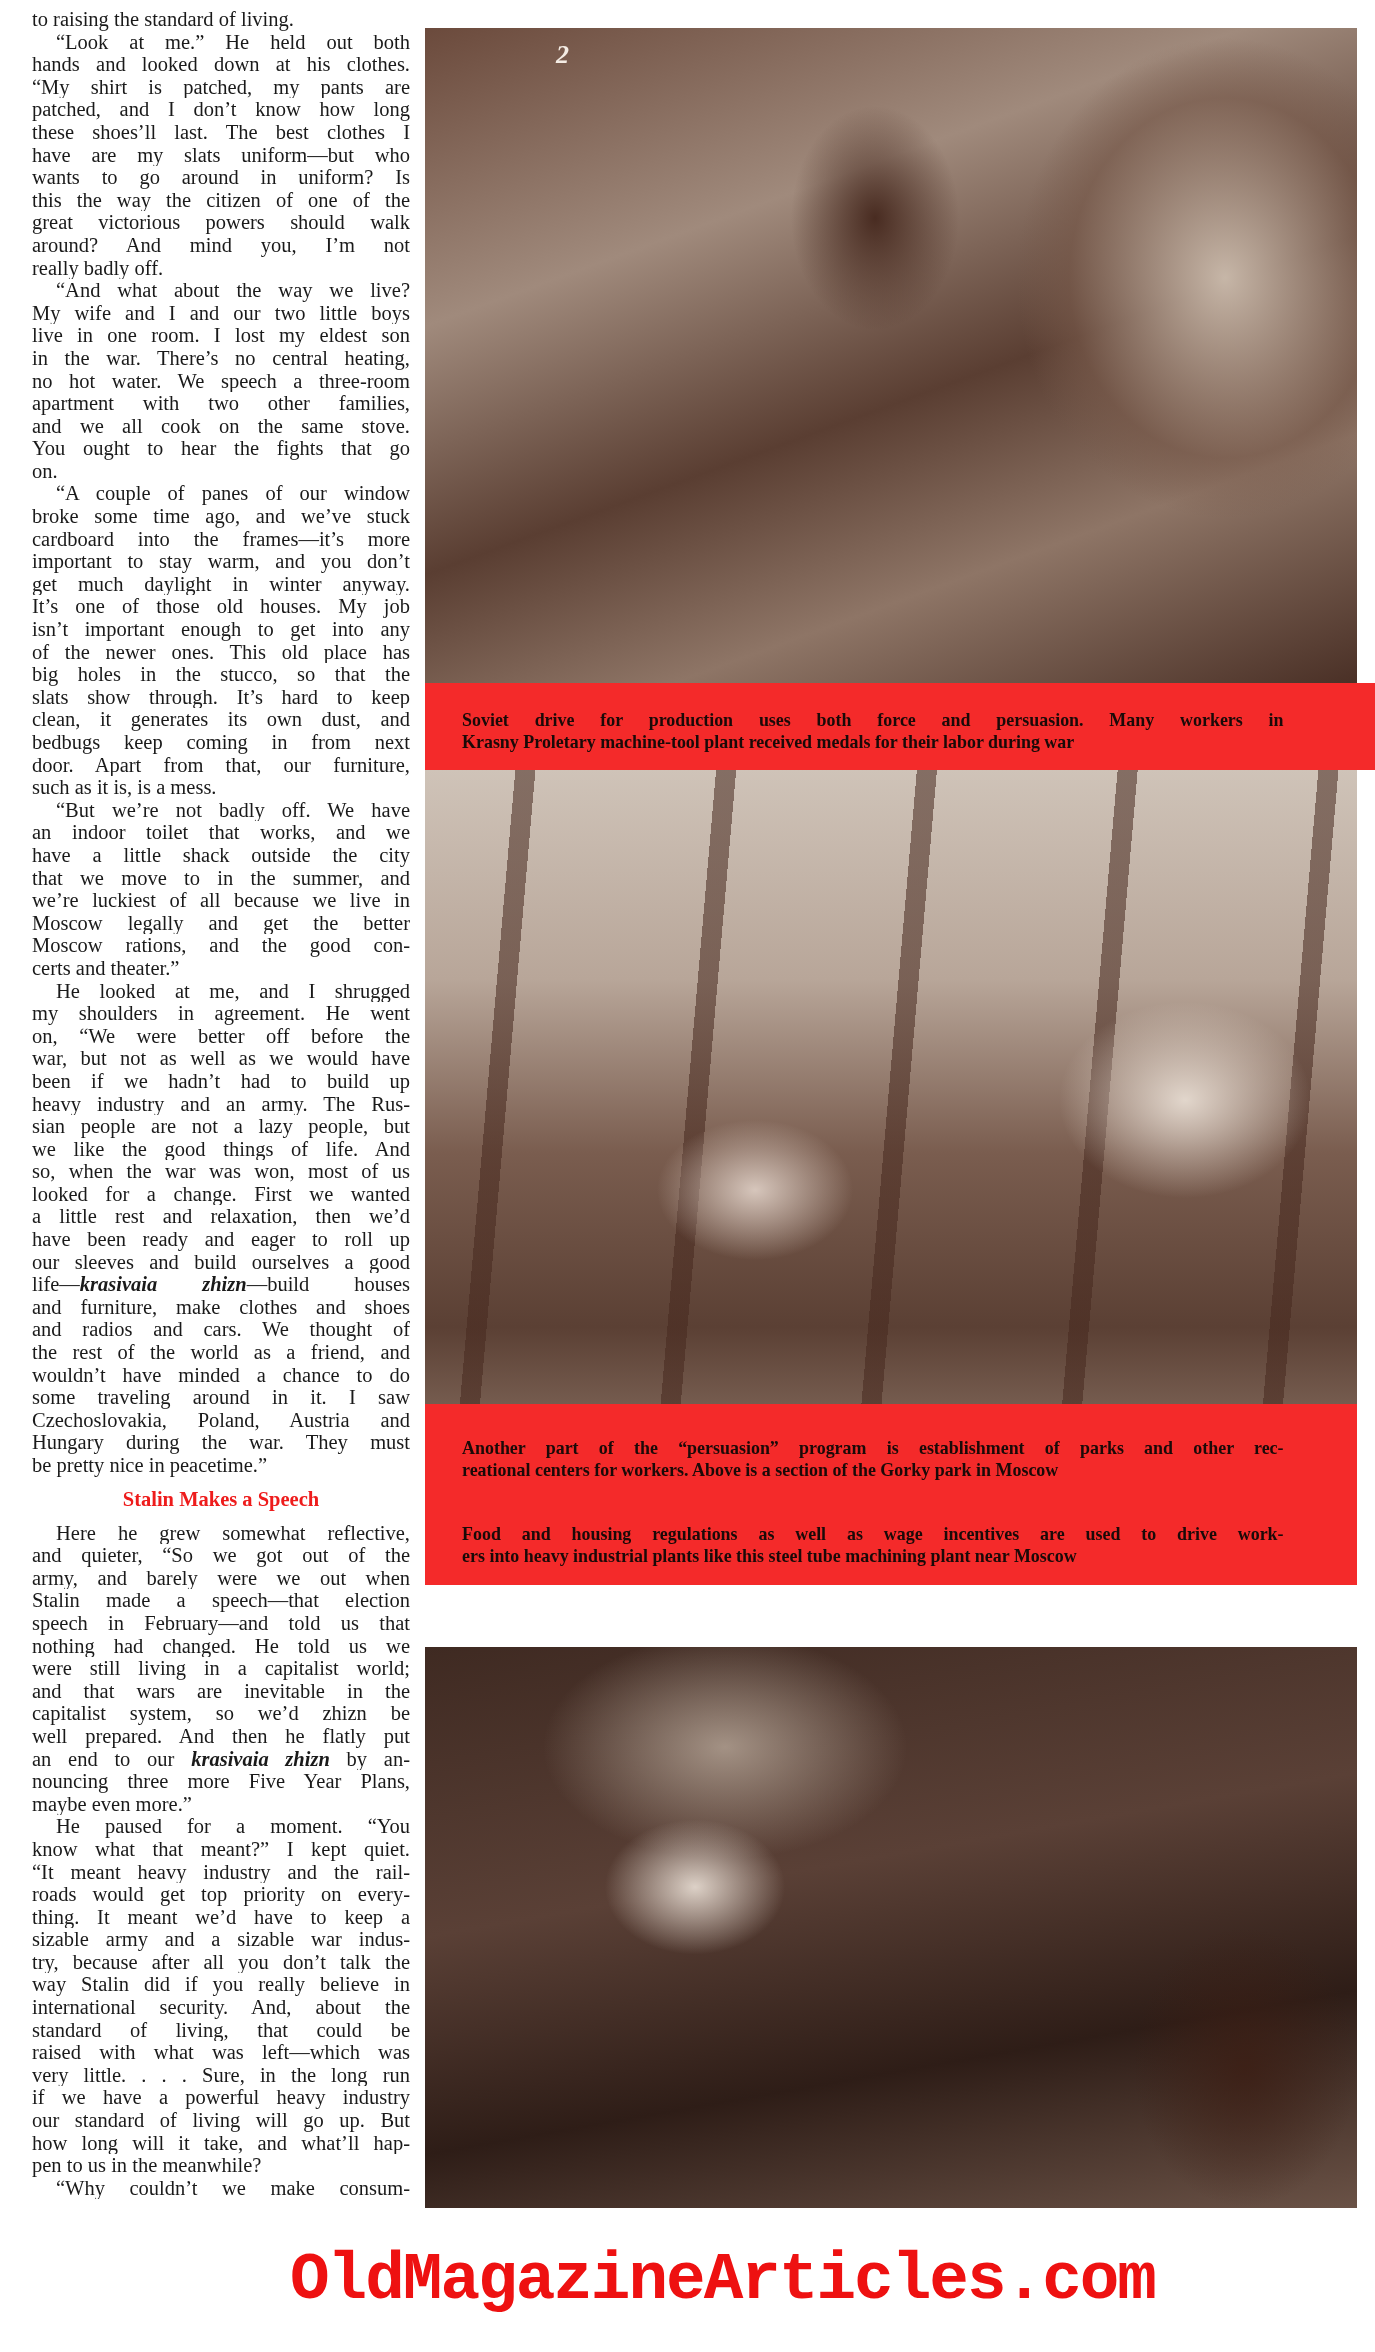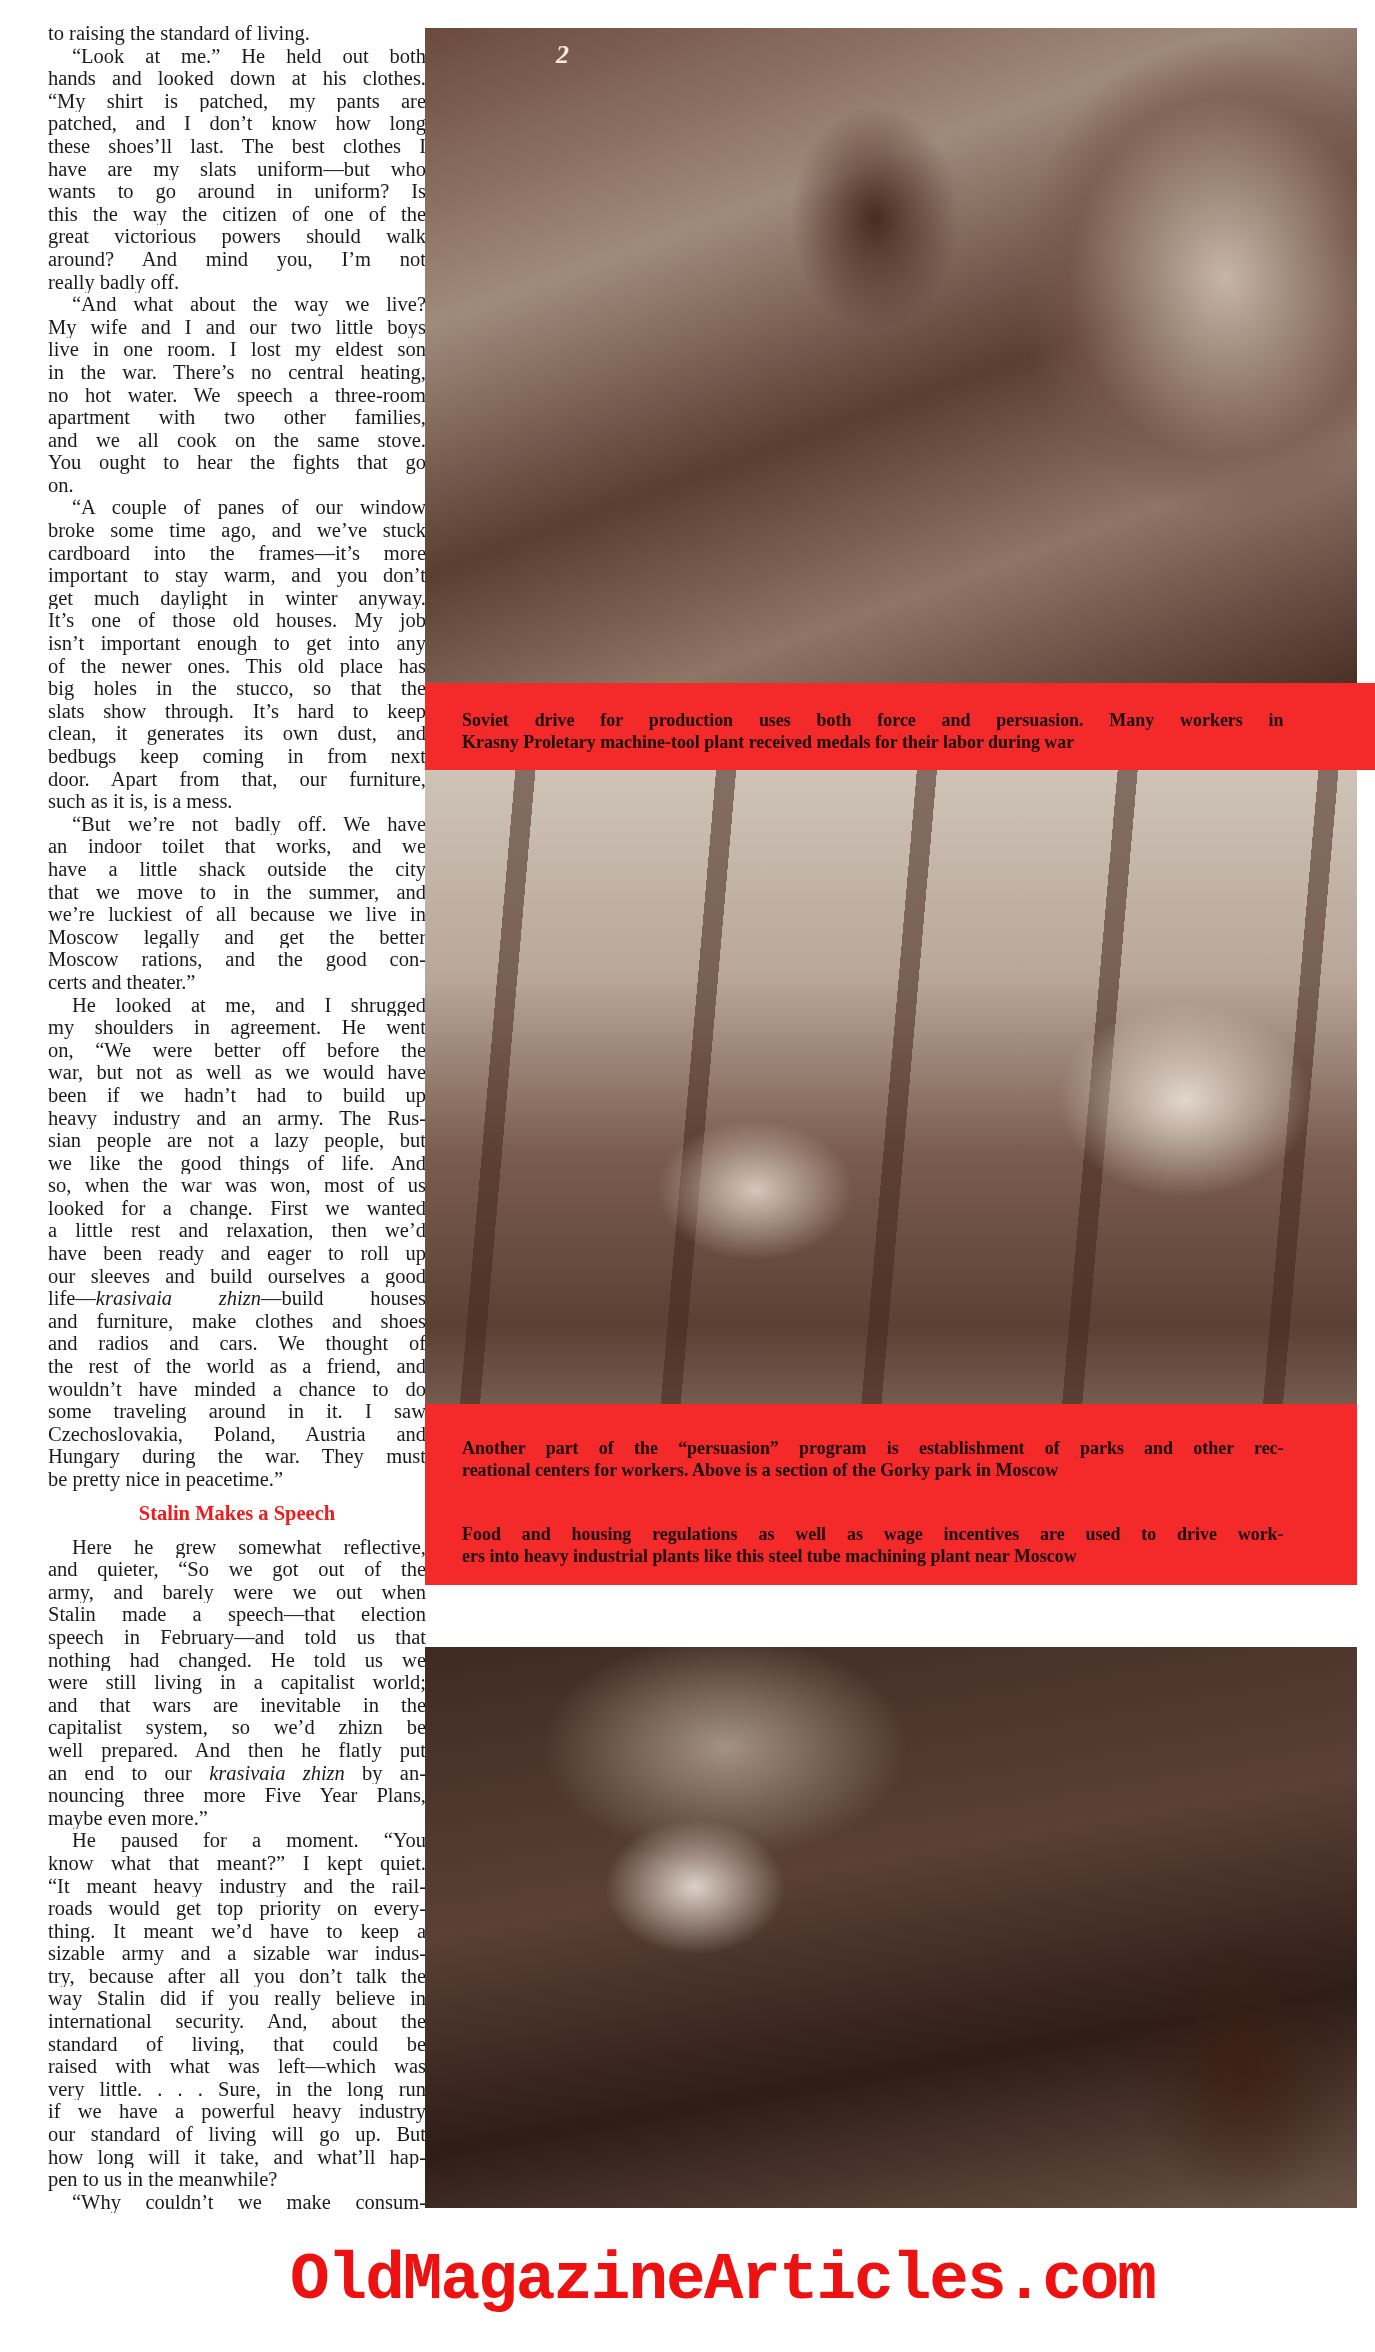--- a/index.html
+++ b/index.html
@@ -1,21 +1,21 @@
 <!DOCTYPE html>
 <html><head>
 <meta charset="utf-8">
 <style>
   html, body { margin:0; padding:0; background:#ffffff; }
   body { width:1375px; height:2352px; position:relative; overflow:hidden; font-family:"Liberation Serif","DejaVu Serif",serif; color:#1a1a1a; }
-  .column { position:absolute; left:32px; top:22px; width:378px;margin-left:16px; }
+  .column { position:absolute; left:32px; top:8px; width:378px; }
   .line { display:block; height:22.6px; line-height:22.6px; font-size:20.5px; white-space:nowrap; text-align:justify; text-align-last:justify; overflow:hidden; }
   .line.end { text-align-last:left; }
   .line.indent { padding-left:24px; }
-  .line em, .it { font-style:italic; }
+  .line em, .it { font-style:italic;font-weight:bold; }
   .heading { display:block; height:45px; line-height:45px; text-align:center; color:#ee1c1c; font-weight:bold; font-size:20.5px; }
   .photo { position:absolute; left:425px; width:932px; overflow:hidden; }
   .photo1 { top:28px; height:655px;
     background:
       radial-gradient(ellipse 120px 160px at 450px 190px, rgba(60,30,20,.85), transparent 70%),
       radial-gradient(ellipse 260px 300px at 800px 250px, rgba(210,195,180,.9), rgba(120,90,75,.6) 60%, transparent 80%),
       linear-gradient(160deg, #6b4a3c 0%, #a08a7c 30%, #5a3e32 55%, #8e7566 75%, #4a3026 100%); }
   .photo2 { top:770px; height:696px;
     background:
       radial-gradient(ellipse 140px 100px at 330px 420px, rgba(225,210,200,.9), transparent 70%),

